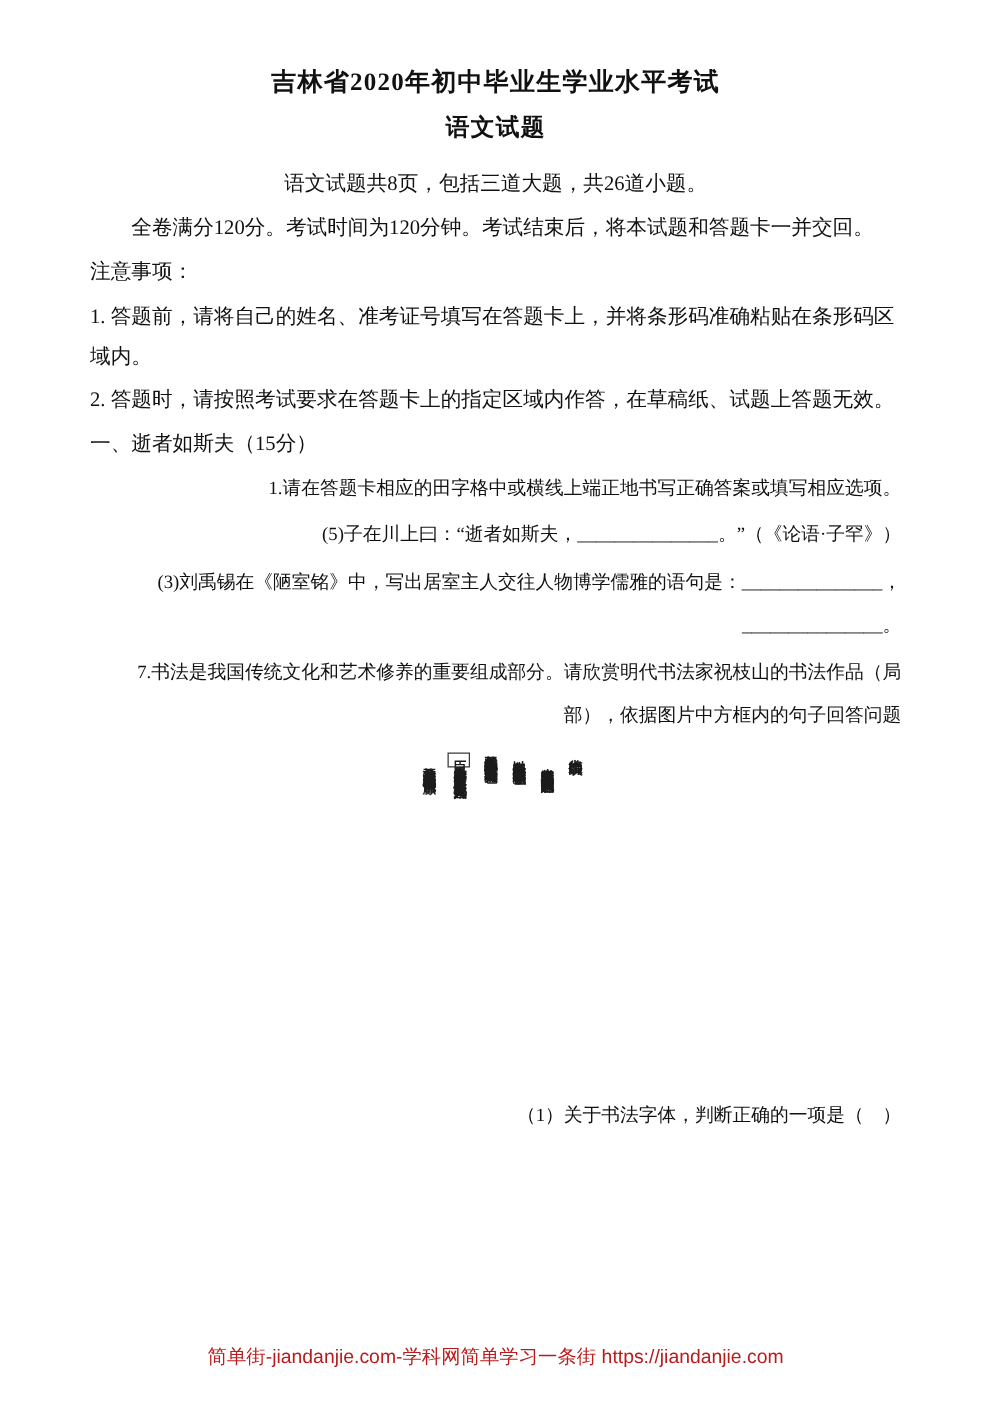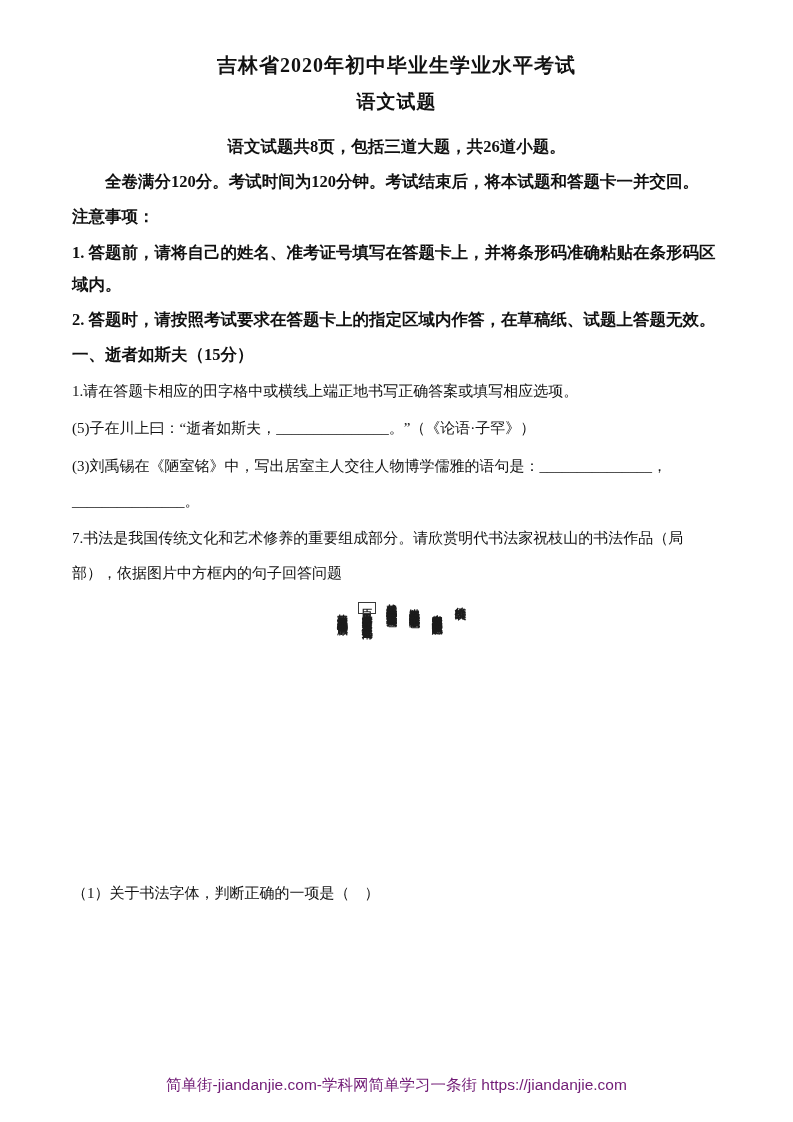--- a/index.html
+++ b/index.html
@@ -28,30 +28,31 @@
   }
   .subtitle {
     font-size: 19px;
     font-weight: bold;
     text-align: center;
     margin: 0 0 16px 0;
     letter-spacing: 1px;
   }
   .info {
     font-size: 16.5px;
-    font-weight: bold;
+    font-weight: normal;
     line-height: 1.95;
     margin: 0 0 3px 0;
   }
   .center { text-align: center; }
   .indent { text-indent: 2em; }
   .q {
     font-size: 15px;
     line-height: 2.35;
     margin: 0 0 2px 0;
+    text-align: right;
   }
   .calligraphy {
     display: flex;
     flex-direction: row-reverse;
     justify-content: center;
     align-items: flex-start;
     gap: 9px;
     height: 272px;
     margin: 4px 0 8px 10px;
     overflow: hidden;
@@ -83,21 +84,21 @@
     grid-template-columns: 152px 153px 153px 1fr;
     font-size: 15px;
     margin-top: 4px;
   }
   .footer {
     position: absolute;
     left: 0;
     right: 0;
     bottom: 26px;
     text-align: center;
-    color: #701a75;
+    color: #b91c1c;
     font-size: 15.5px;
     font-family: "Liberation Sans", sans-serif;
   }
 </style>
 </head>
 <body>
 
 <div class="page">
 
   <h1 class="title">吉林省2020年初中毕业生学业水平考试</h1>

